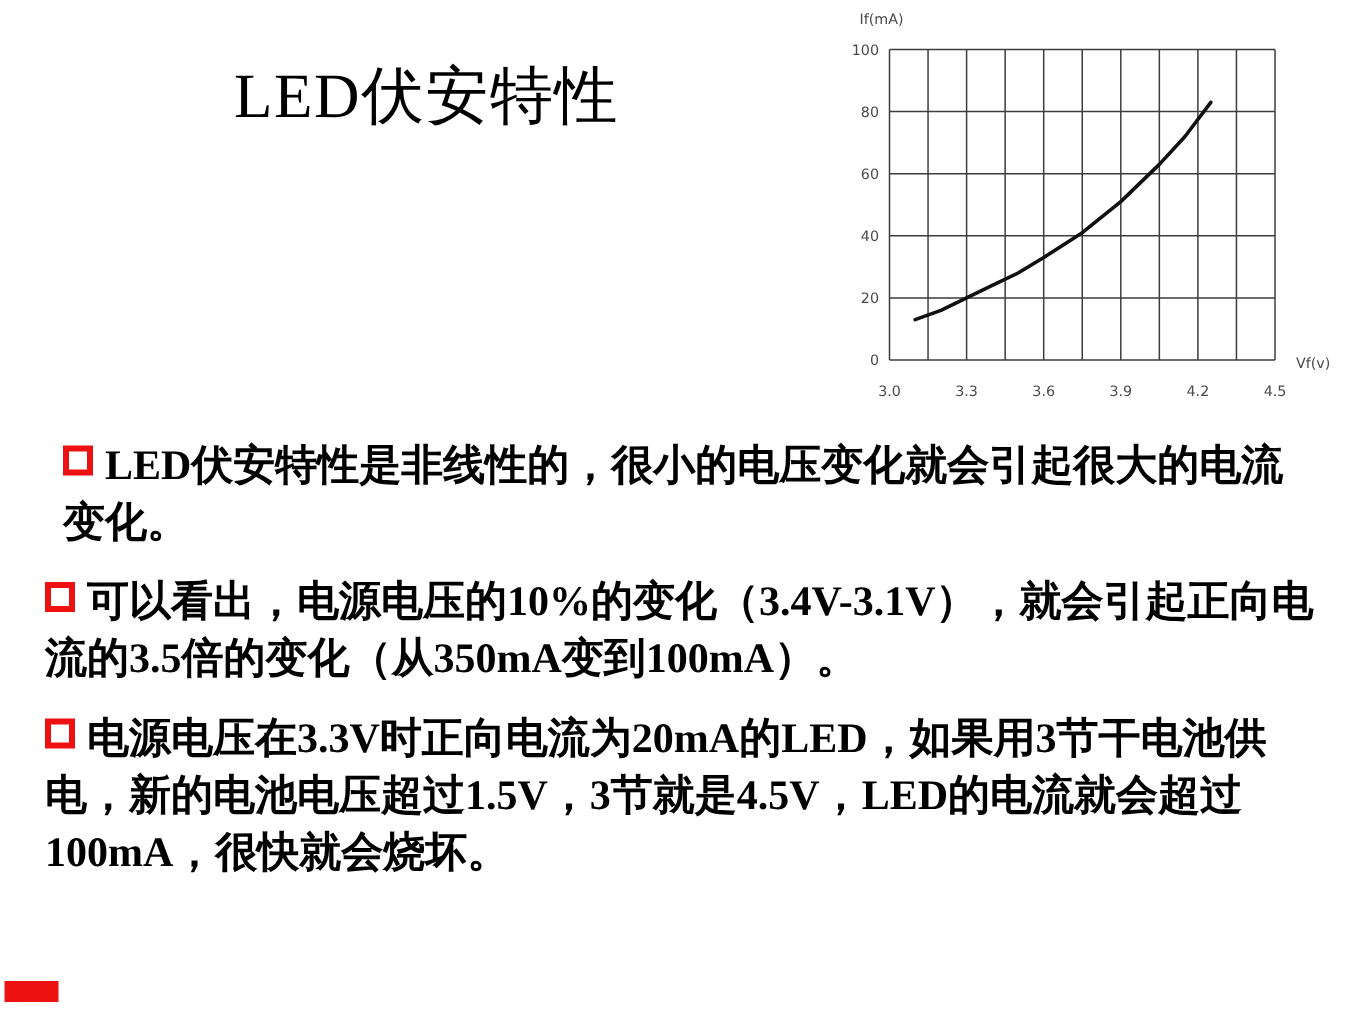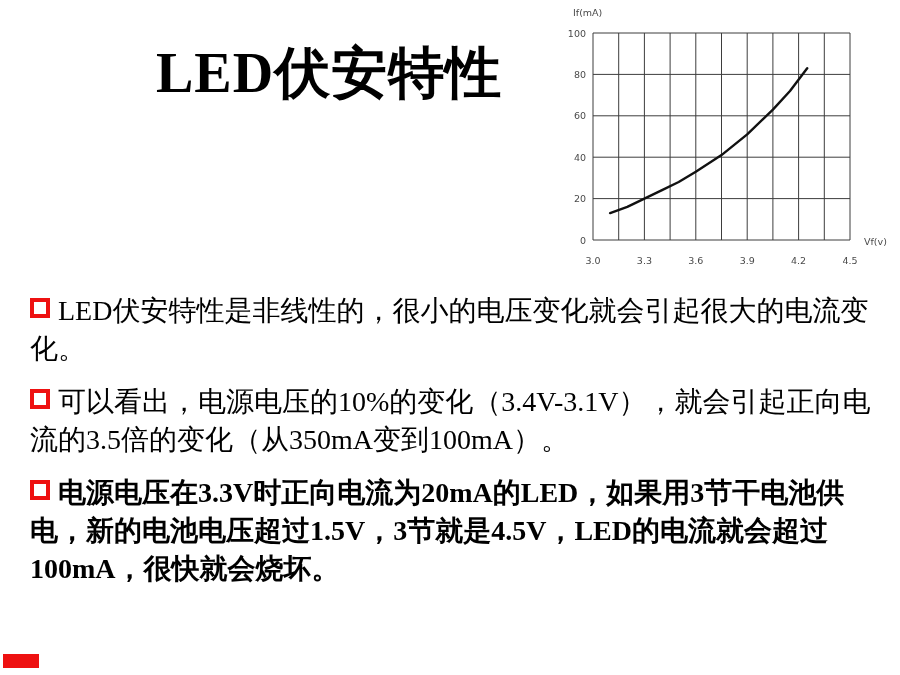--- a/index.html
+++ b/index.html
@@ -3,35 +3,35 @@
 <meta charset="utf-8">
 <style>
   html,body{margin:0;padding:0;}
   body{
     width:900px;height:675px;position:relative;overflow:hidden;
     background:#ffffff;
     font-family:"Liberation Serif","DejaVu Serif",serif;
   }
   .title{
     position:absolute;left:156px;top:36px;margin:0;
-    font-size:56px;font-weight:bold;color:#000;
+    font-size:42px;font-weight:normal;color:#000;
     letter-spacing:1px;white-space:nowrap;
   }
   .chart{
     position:absolute;left:548px;top:0;width:352px;height:275px;
   }
   .chart svg{width:100%;height:100%;display:block;}
   .bullets{
     position:absolute;left:30px;top:292px;width:848px;color:#000;
   }
   .bullet{
     margin:0 0 15px 0;font-size:28px;line-height:38px;
   }
-  .b1{font-weight:normal;}
-  .b2{font-weight:normal;}
+  .b1{font-weight:bold;margin-left:12px;}
+  .b2{font-weight:bold;}
   .b3{font-weight:bold;}
   .marker{
     display:inline-block;width:12px;height:12px;
     border:4px solid #ee1111;background:#fff;
     margin-right:8px;vertical-align:2px;
   }
   .accent-bar{
     position:absolute;left:3px;top:654px;width:36px;height:14px;
     background:#ee1111;
   }

